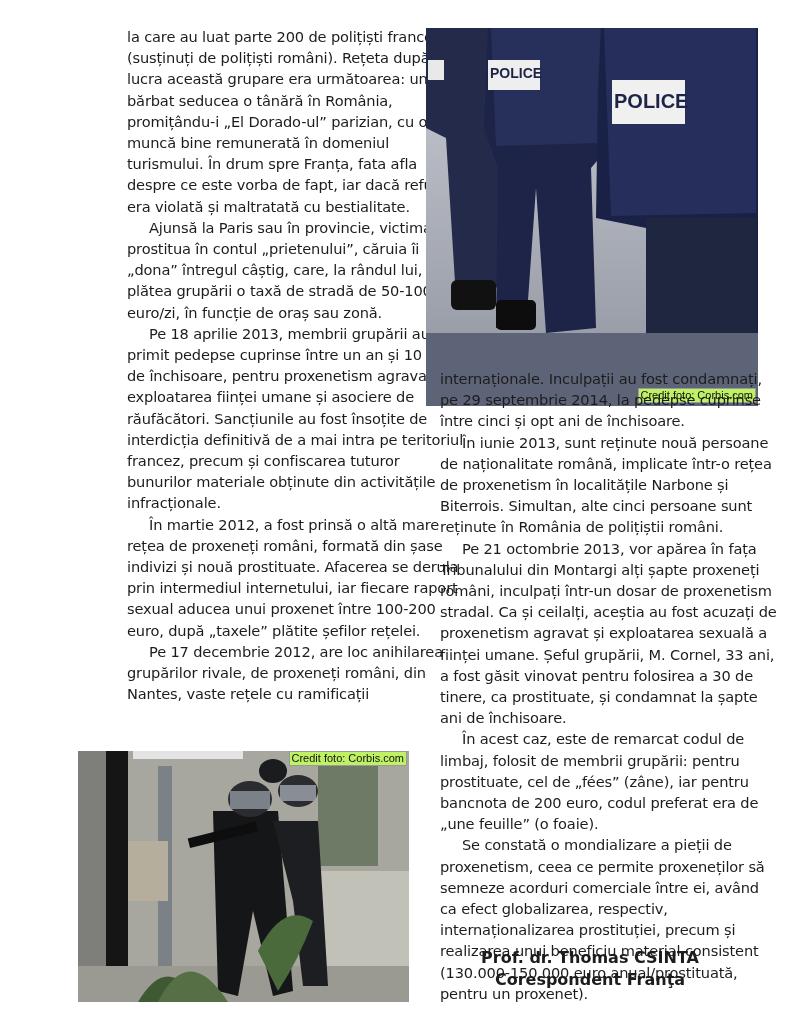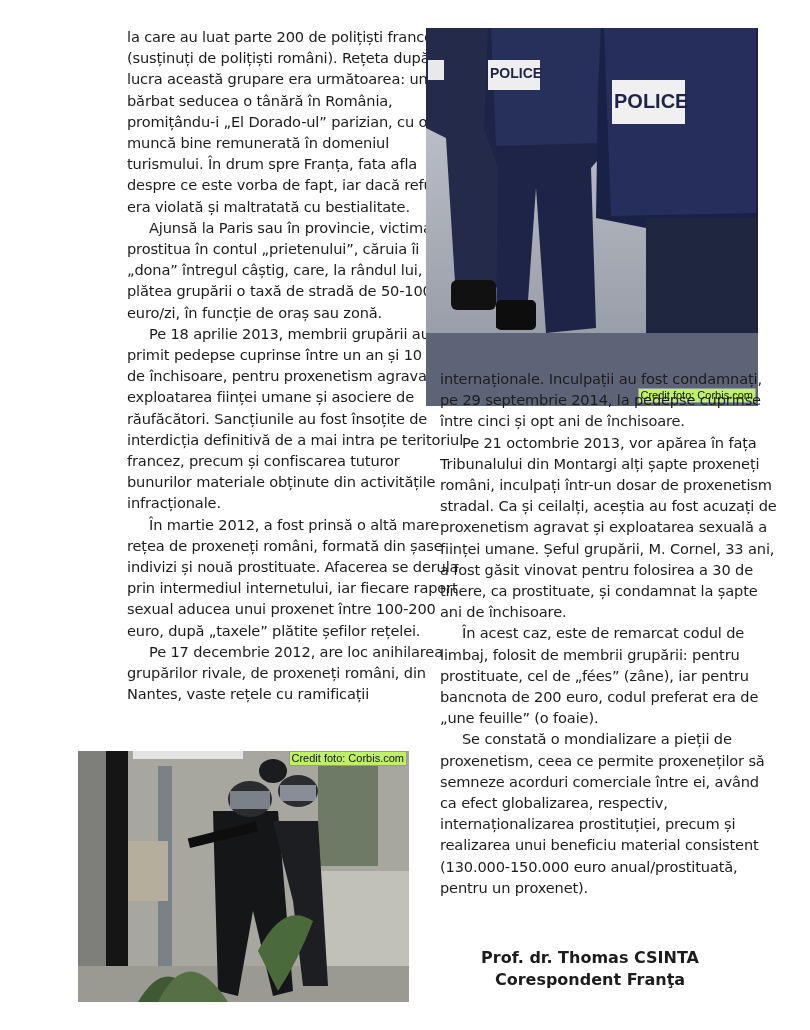--- a/index.html
+++ b/index.html
@@ -57,20 +57,21 @@
     <rect x="220" y="190" width="110" height="115" fill="#1f2740"></rect>
     <rect x="186" y="52" width="73" height="44" fill="#f0f0f0"></rect>
   </svg>
   <span style="position:absolute;left:64px;top:37px;width:48px;font:bold 14px 'Liberation Sans',sans-serif;color:#1d2447;text-align:center;">POLICE</span>
   <span style="position:absolute;left:188px;top:62px;width:70px;font:bold 20px 'Liberation Sans',sans-serif;color:#1d2447;text-align:center;">POLICE</span>
   <span class="credit">Credit foto: Corbis.com</span>
 </div>
 
 <div id="col-right-top" class="col">
   <p class="noindent">internaționale. Inculpații au fost condamnați, pe 29 septembrie 2014, la pedepse cuprinse între cinci și opt ani de închisoare.</p>
+  <p>În iunie 2013, sunt reținute nouă persoane de naționalitate română, implicate într-o rețea de proxenetism în localitățile Narbone și Biterrois. Simultan, alte cinci persoane sunt reținute în România de polițiștii români.</p>
   <p>Pe 21 octombrie 2013, vor apărea în fața Tribunalului din Montargi alți șapte proxeneți români, inculpați într-un dosar de proxenetism stradal. Ca și ceilalți, aceștia au fost acuzați de proxenetism agravat și exploatarea sexuală a ființei umane. Șeful grupării, M. Cornel, 33 ani, a fost găsit vinovat pentru folosirea a 30 de tinere, ca prostituate, și condamnat la șapte ani de închisoare.</p>
   <p>În acest caz, este de remarcat codul de limbaj, folosit de membrii grupării: pentru prostituate, cel de „fées” (zâne), iar pentru bancnota de 200 euro, codul preferat era de „une feuille” (o foaie).</p>
   <p>Se constată o mondializare a pieții de proxenetism, ceea ce permite proxeneților să semneze acorduri comerciale între ei, având ca efect globalizarea, respectiv, internaționalizarea prostituției, precum și realizarea unui beneficiu material consistent (130.000-150.000 euro anual/prostituată, pentru un proxenet).</p>
 </div>
 
 <div id="photo-swat" class="photo">
   <svg width="331" height="251" viewBox="0 0 331 251">
     <rect width="331" height="251" fill="#a7a79f"></rect>
     <rect x="0" y="0" width="30" height="251" fill="#7e7f7a"></rect>
     <rect x="28" y="0" width="22" height="251" fill="#151515"></rect>

